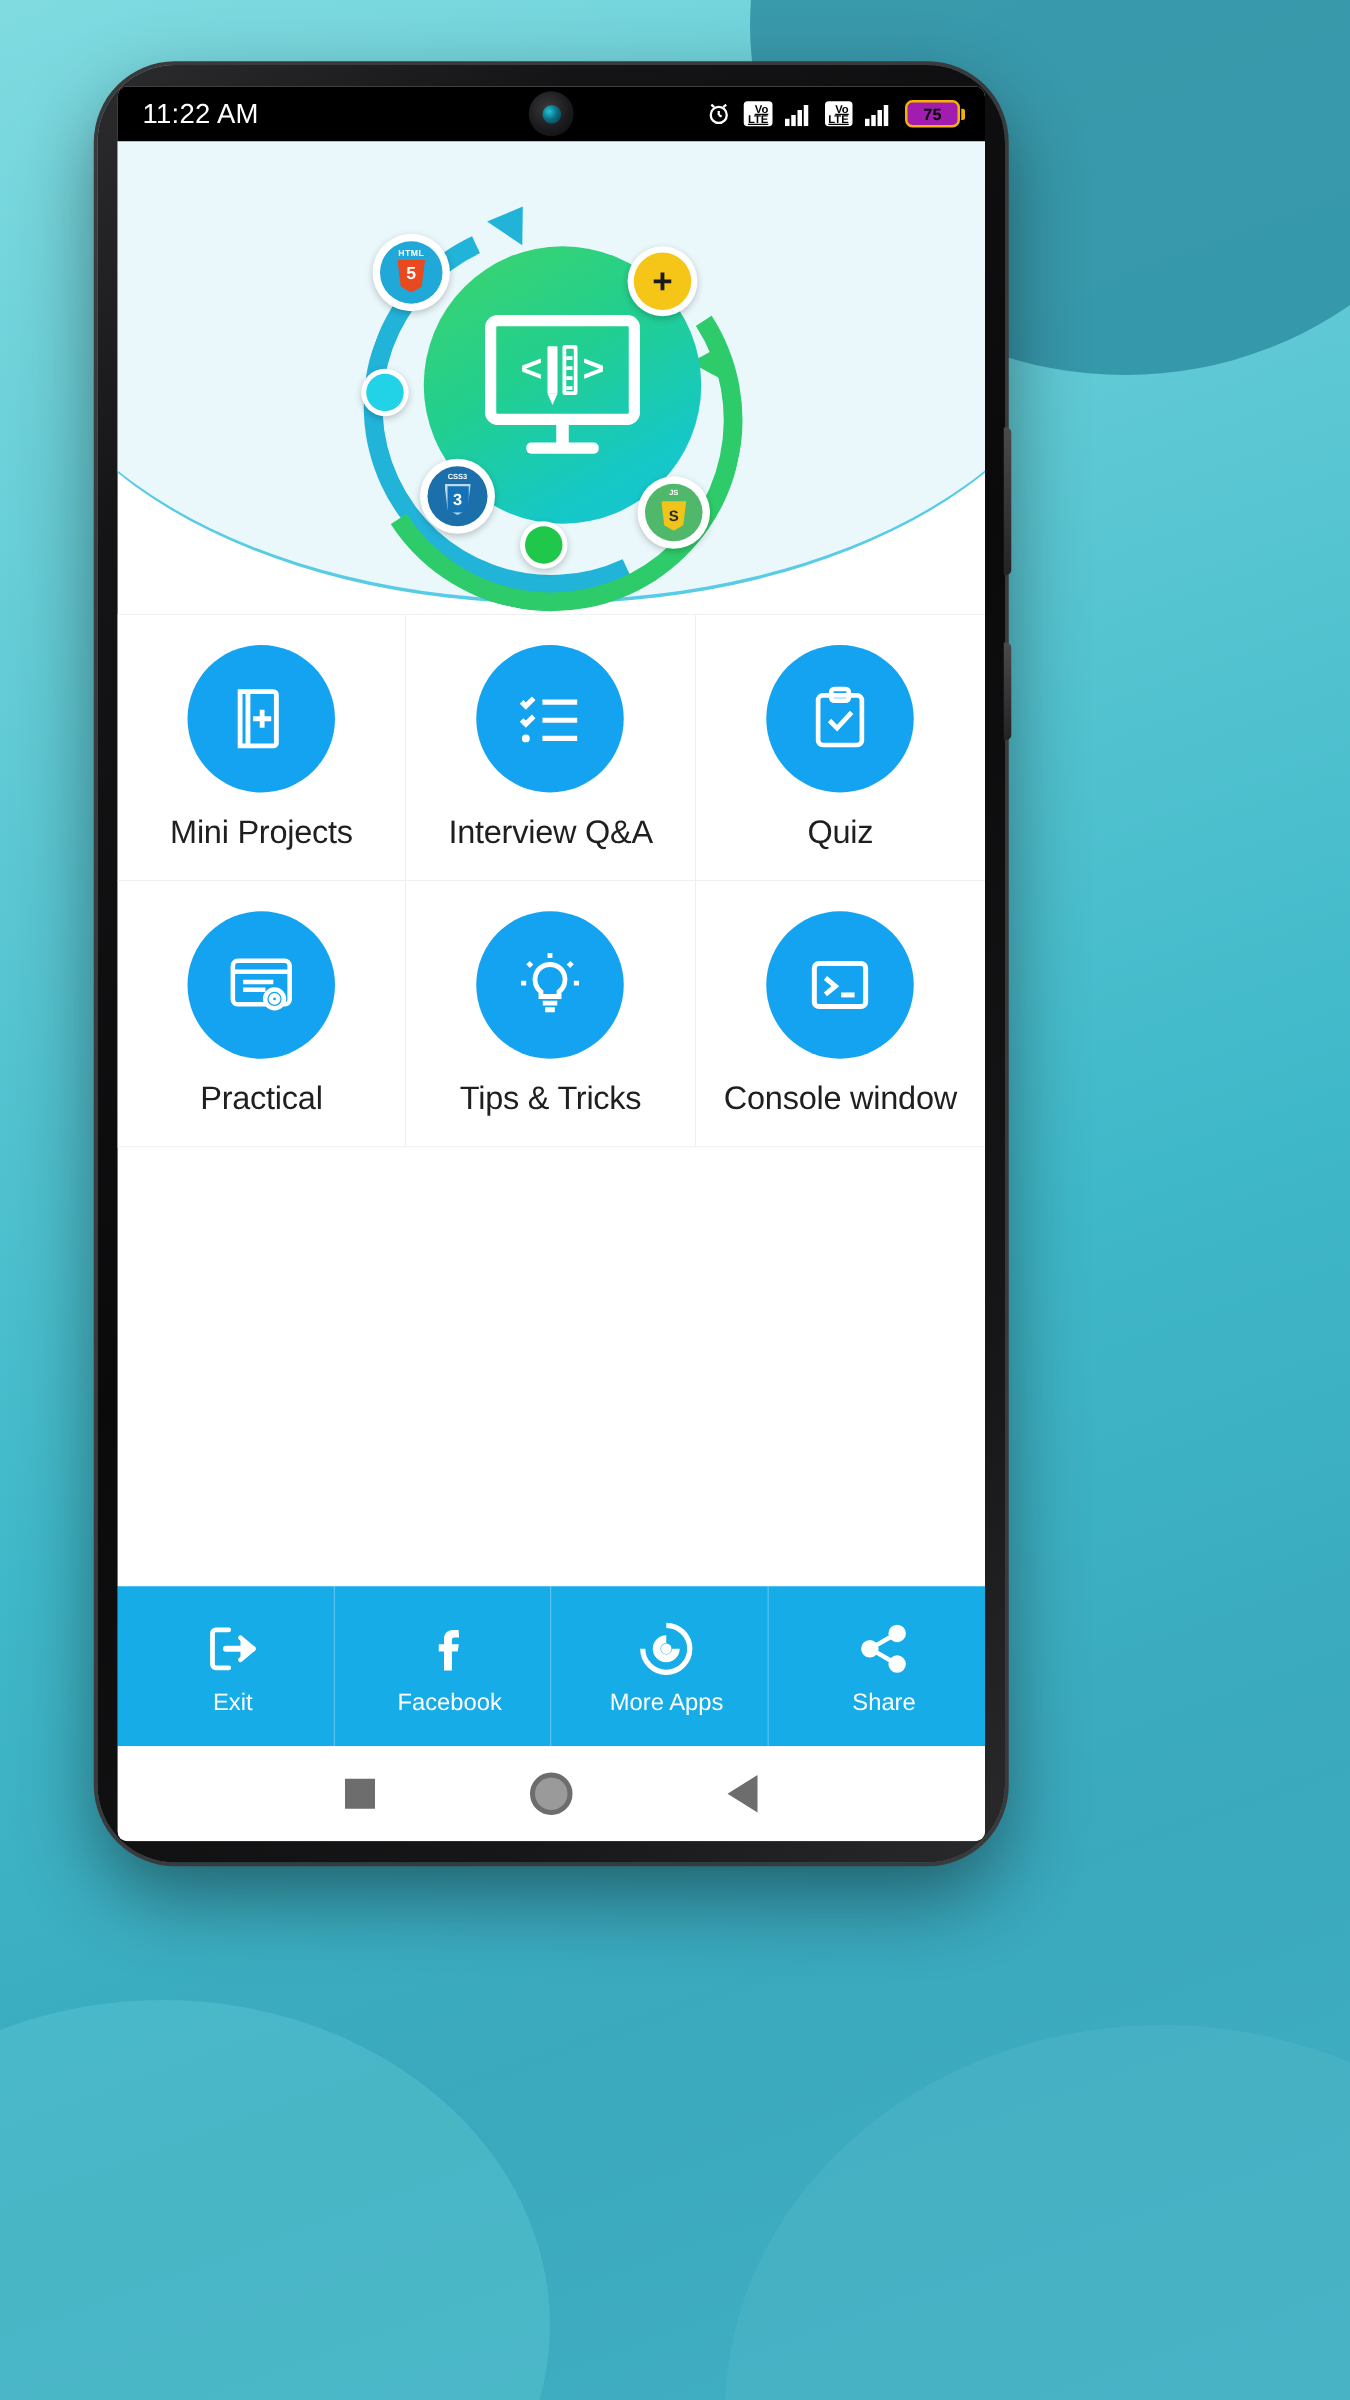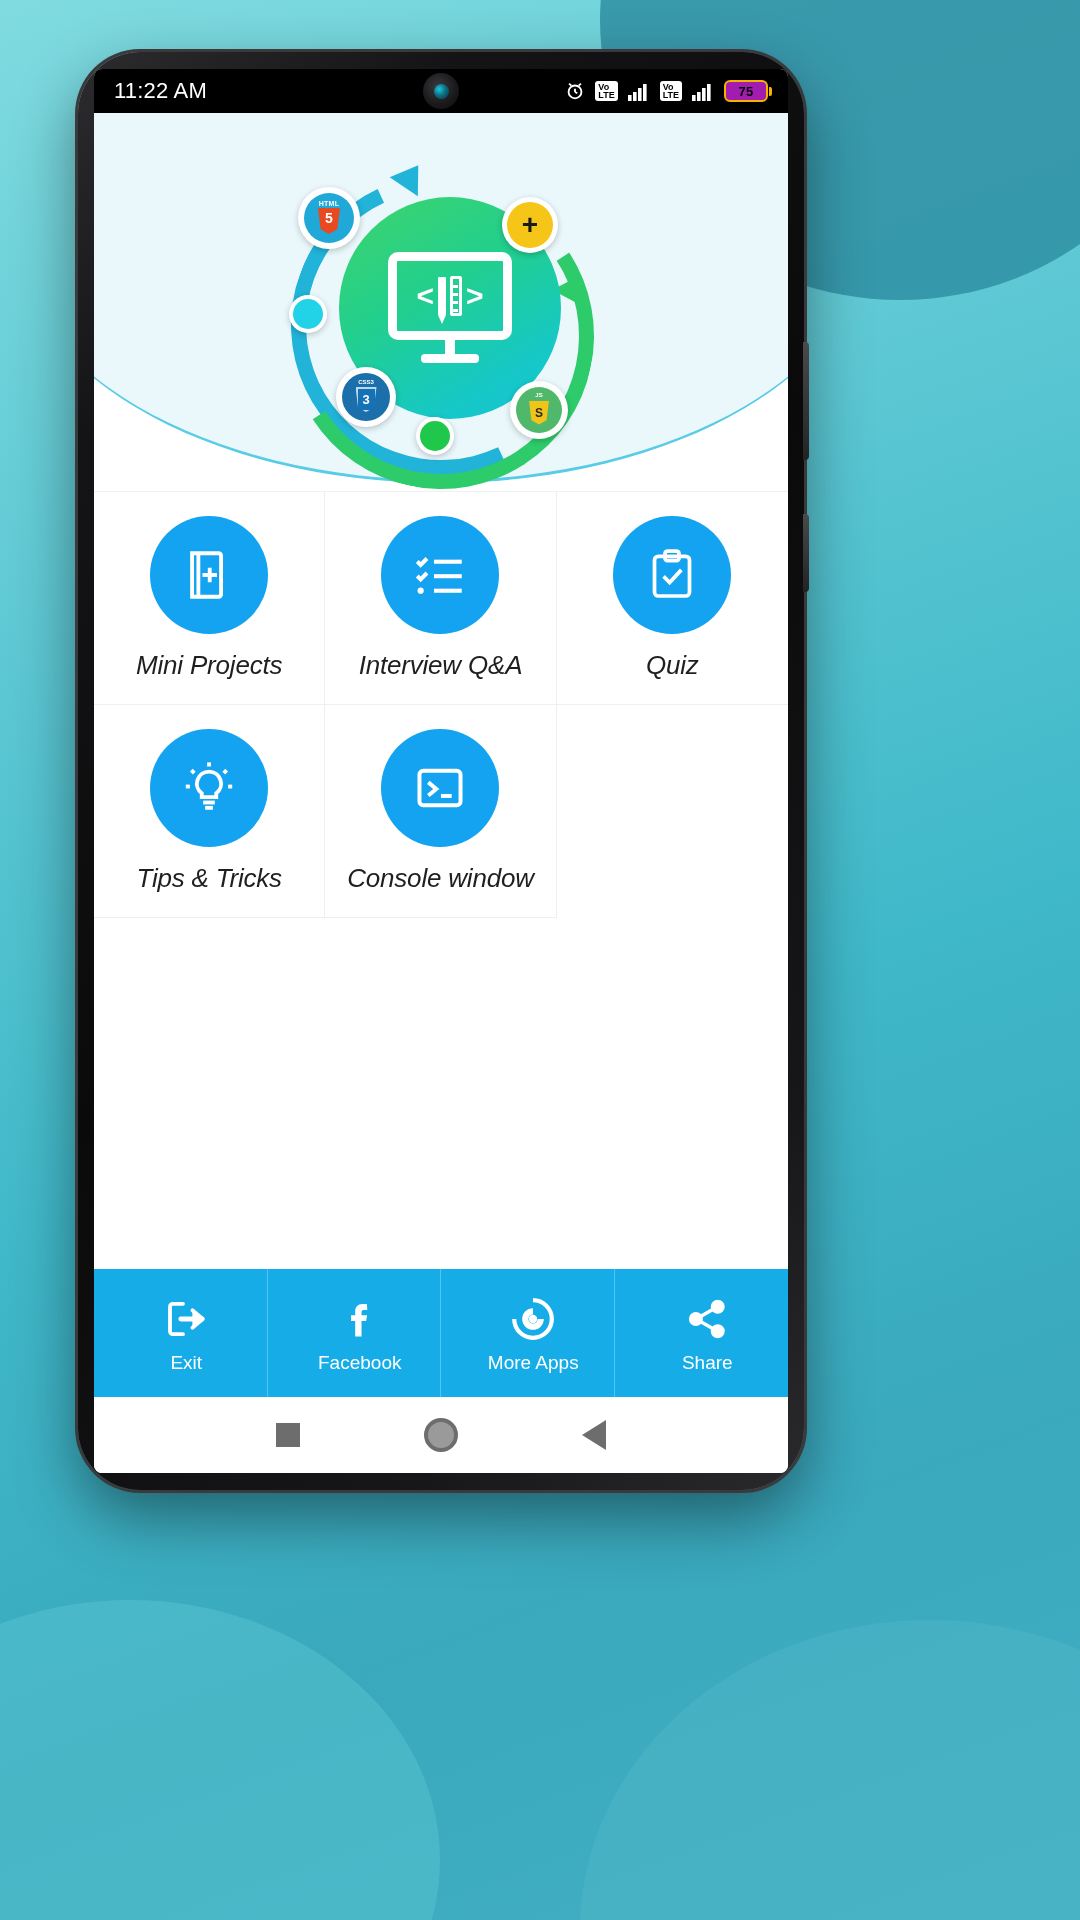--- a/index.html
+++ b/index.html
@@ -125,22 +125,23 @@
   }
   .sb-icon { display: flex; align-items: center; }
   .volte-box {
     background: #fff;
     color: #000;
     border-radius: 3px;
     font-size: 9px;
     font-weight: 700;
     line-height: 8px;
     padding: 2px 3px;
-    text-align: left;
+    text-align: right;
     letter-spacing: 0;
+    text-decoration: underline;
   }
   .volte-box small { display: block; font-size: 9px; }
   .battery {
     display: flex;
     align-items: center;
   }
   .battery .body {
     width: 44px; height: 22px;
     border: 2px solid #f5b300;
     border-radius: 6px;
@@ -373,21 +374,20 @@
   .b-dot-cyan  { width: 30px; height: 30px; background: #22d3e8; }
   .b-dot-green { width: 30px; height: 30px; background: #1fc84a; }
 
   
   #grid {
     flex: 0 0 auto;
     background: #ffffff;
     display: grid;
     grid-template-columns: repeat(3, 1fr);
     border-top: 1px solid #f1f1f1;
-    font-style: italic;
   }
   .tile {
     height: 213px;
     background: #fff;
     border-right: 1px solid #efefef;
     border-bottom: 1px solid #efefef;
     display: flex;
     flex-direction: column;
     align-items: center;
     justify-content: center;
@@ -613,20 +613,33 @@
             <div class="circ">
               <svg width="56" height="56" viewBox="0 0 24 24" fill="none" stroke="#fff" stroke-width="1.6">
                 <rect x="4.5" y="4" width="15" height="17" rx="1.6"></rect>
                 <rect x="9" y="1.8" width="6" height="4" rx="1"></rect>
                 <polyline points="8.4,12.6 11,15.2 16,9.8"></polyline>
               </svg>
             </div>
             <div class="label">Quiz</div>
           </div>
 
+          <div class="tile">
+            <div class="circ">
+              <svg width="58" height="58" viewBox="0 0 24 24" fill="none" stroke="#fff" stroke-width="1.5">
+                <rect x="2.6" y="4" width="18.8" height="14.4" rx="1.6"></rect>
+                <line x1="2.6" y1="7.6" x2="21.4" y2="7.6"></line>
+                <line x1="6" y1="11" x2="16" y2="11"></line>
+                <line x1="6" y1="13.6" x2="13.4" y2="13.6"></line>
+                <circle cx="16.4" cy="16.6" r="3.1" fill="#14a3f0"></circle>
+                <circle cx="16.4" cy="16.6" r="1.2"></circle>
+              </svg>
+            </div>
+            <div class="label">Practical</div>
+          </div>
 
           <div class="tile">
             <div class="circ">
               <svg width="58" height="58" viewBox="0 0 24 24" fill="none" stroke="#fff" stroke-width="1.6">
                 <path d="M12 5.2a5 5 0 0 0-3 9v1.6h6V14.2a5 5 0 0 0-3-9z"></path>
                 <line x1="9.6" y1="18" x2="14.4" y2="18"></line>
                 <line x1="10.4" y1="20.2" x2="13.6" y2="20.2"></line>
                 <line x1="12" y1="1.4" x2="12" y2="3.1"></line>
                 <line x1="4.7" y1="4.6" x2="5.9" y2="5.8"></line>
                 <line x1="19.3" y1="4.6" x2="18.1" y2="5.8"></line>

